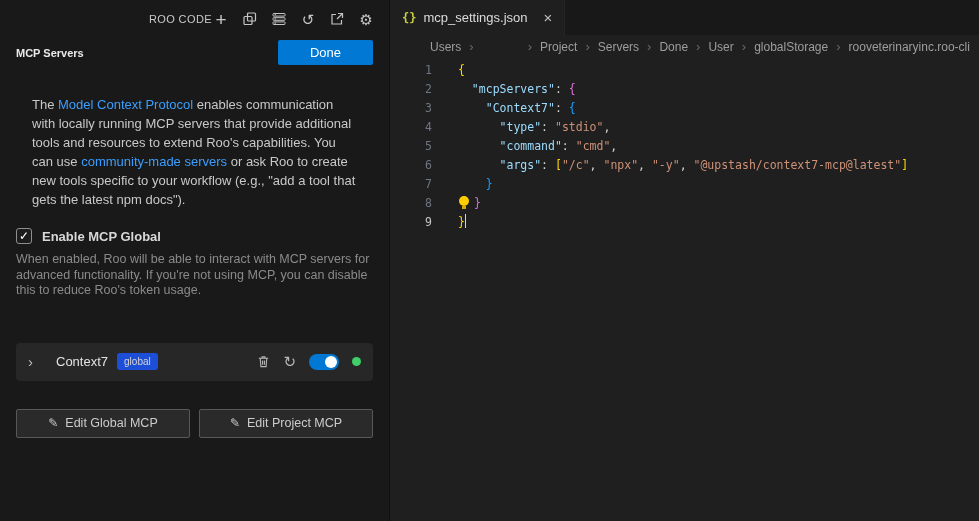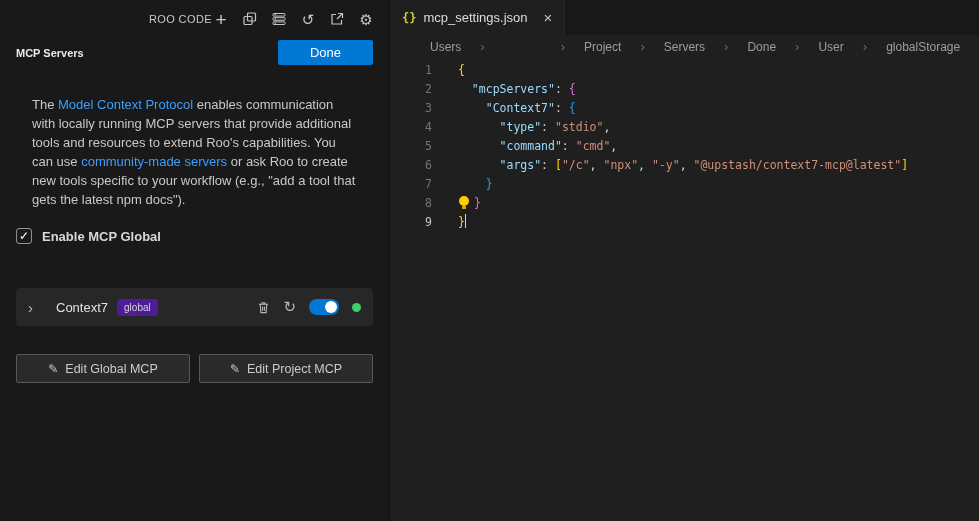--- a/index.html
+++ b/index.html
@@ -33,21 +33,21 @@
   .checkbox { width:16px; height:16px; border:1px solid #8f8f8f; border-radius:3px;
               background:#1c1c1c; display:flex; align-items:center; justify-content:center;
               font-size:12px; color:#ffffff; flex-shrink:0; cursor:pointer; }
   .toggle-label { font-size:13px; font-weight:600; color:#d8d8d8; }
   .toggle-desc { margin-top:8px; font-size:12.5px; line-height:15.5px; color:#8a8a8a; }
 
   .server-card { margin:25px 16px 0; background:#272727; border-radius:4px; height:38px;
                  display:flex; align-items:center; padding:0 12px; gap:9px; cursor:pointer; }
   .chev { color:#bdbdbd; font-size:15px; line-height:1; }
   .server-name { font-size:13px; color:#e2e2e2; margin-left:14px; }
-  .scope-badge { background:#4c1d95; color:#d6d6d6; font-size:10px; padding:2px 7px;
+  .scope-badge { background:#1d4ed8; color:#d6d6d6; font-size:10px; padding:2px 7px;
                  border-radius:3px; line-height:1.3; }
   .server-actions { margin-left:auto; display:flex; align-items:center; gap:13px; }
   .action-icon { color:#b5b5b5; font-size:15px; cursor:pointer; display:flex; align-items:center; }
   .switch { width:30px; height:16px; background:var(--accent,#0078d4); border-radius:8px;
             position:relative; cursor:pointer; }
   .switch .knob { position:absolute; right:2px; top:2px; width:12px; height:12px;
                   border-radius:50%; background:#ffffff; }
   .status-dot { width:9px; height:9px; border-radius:50%; background:var(--status-green,#3fce6a); }
 
   .footer-btns { display:flex; gap:9px; padding:0 16px; margin-top:28px; }
@@ -59,21 +59,21 @@
   
   .editor { flex:1; display:flex; flex-direction:column; background:#1f1f1f; min-width:0; }
   .tabbar { height:35px; background:#181818; display:flex; align-items:stretch; }
   .tab { display:flex; align-items:center; gap:7px; padding:0 12px; background:#1f1f1f;
          color:#dcdcdc; font-size:13px; cursor:pointer; border-right:1px solid #252525; }
   .file-icon { color:#cbcb41; font-size:12px; font-weight:700;
                font-family:"DejaVu Sans Mono", monospace; }
   .tab-close { margin-left:9px; color:#c2c2c2; font-size:15px; line-height:1; cursor:pointer; }
 
   .breadcrumbs { height:23px; display:flex; align-items:center; padding-left:40px; font-size:12px;
-                 color:#9d9d9d; gap:19px; white-space:nowrap; overflow:hidden; flex-shrink:0; }
+                 color:#9d9d9d; gap:8px; white-space:nowrap; overflow:hidden; flex-shrink:0; }
   .crumb { cursor:pointer; }
   .crumb.empty { min-width:38px; display:inline-block; }
   .crumb-sep { color:#6a6a6a; font-size:13px; }
 
   .code { flex:1; padding-top:3px; font-family:"DejaVu Sans Mono", monospace; font-size:11.5px;
           line-height:19px; overflow:hidden; }
   .code-line { display:flex; height:19px; }
   .ln { width:42px; text-align:right; color:#6e7681; flex-shrink:0; user-select:none; }
   .ln.active { color:#c6c6c6; }
   .lc { padding-left:26px; white-space:pre; }
@@ -133,20 +133,21 @@
       <button class="done-btn">Done</button>
     </div>
 
     <p class="intro"><span>The </span><a>Model Context Protocol</a><span> enables communication with locally running MCP servers that provide additional tools and resources to extend Roo's capabilities. You can use </span><a>community-made servers</a><span> or ask Roo to create new tools specific to your workflow (e.g., "add a tool that gets the latest npm docs").</span></p>
 
     <div class="toggle-block">
       <div class="toggle-row">
         <span class="checkbox">✓</span>
         <span class="toggle-label">Enable MCP Global</span>
       </div>
+      <p class="toggle-desc">When enabled, Roo will be able to interact with MCP servers for advanced functionality. If you're not using MCP, you can disable this to reduce Roo's token usage.</p>
     </div>
 
     <div class="toggle-block">
     </div>
 
     <div class="server-card">
       <span class="chev">›</span>
       <span class="server-name">Context7</span>
       <span class="scope-badge">global</span>
       <div class="server-actions">

